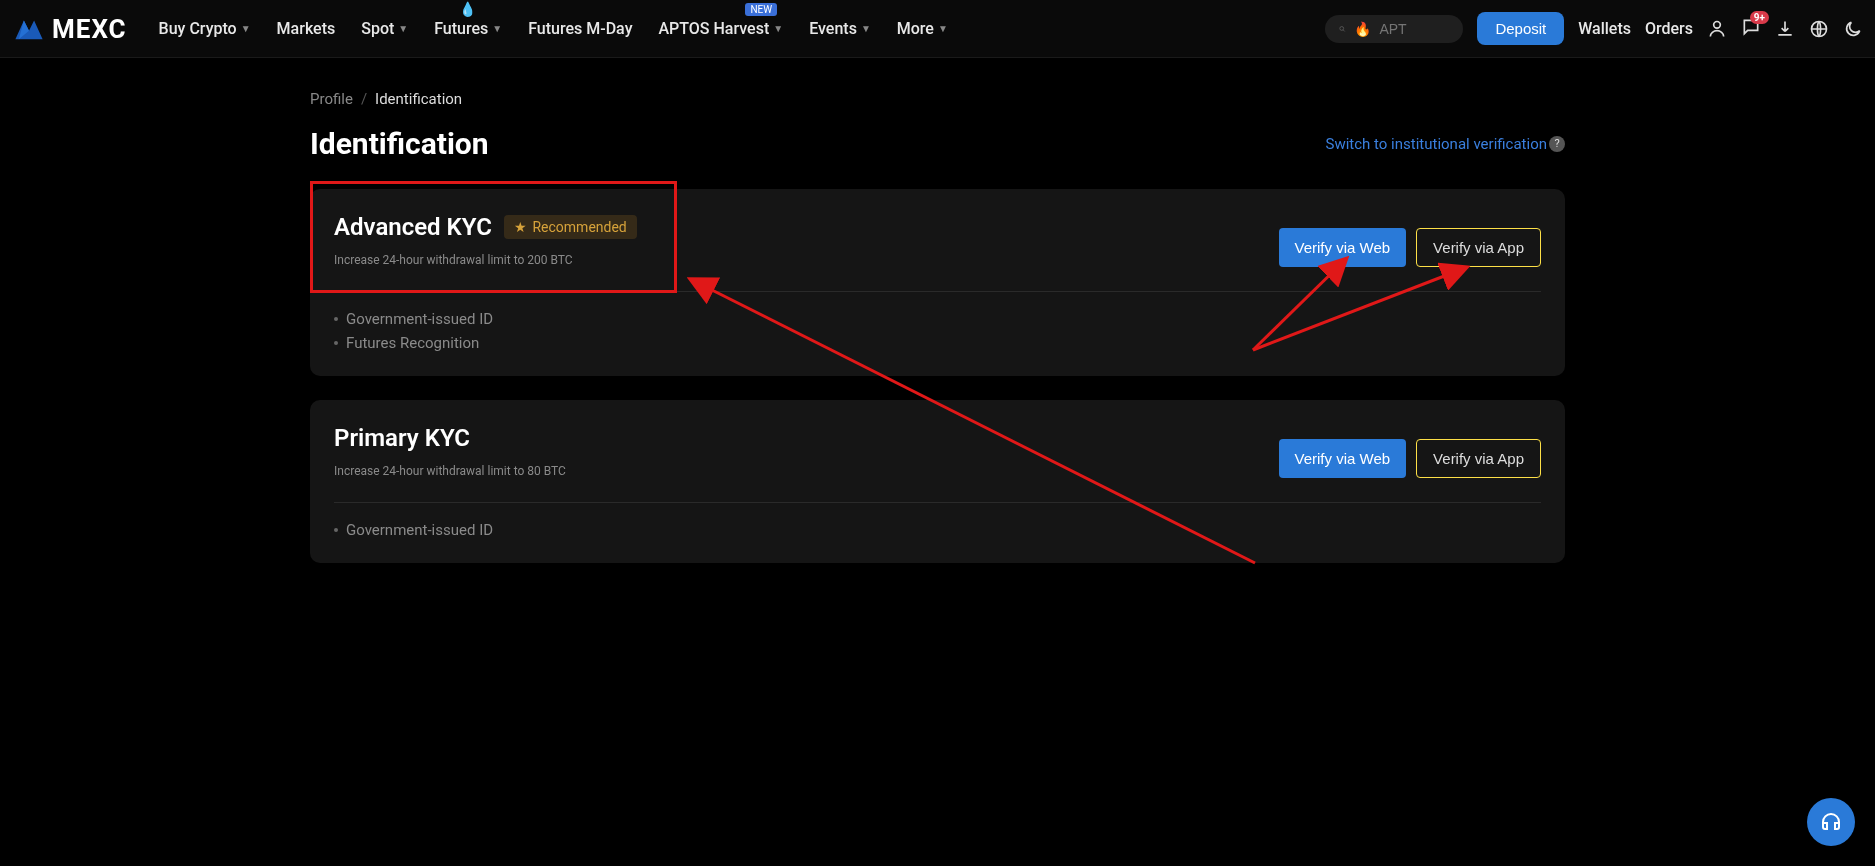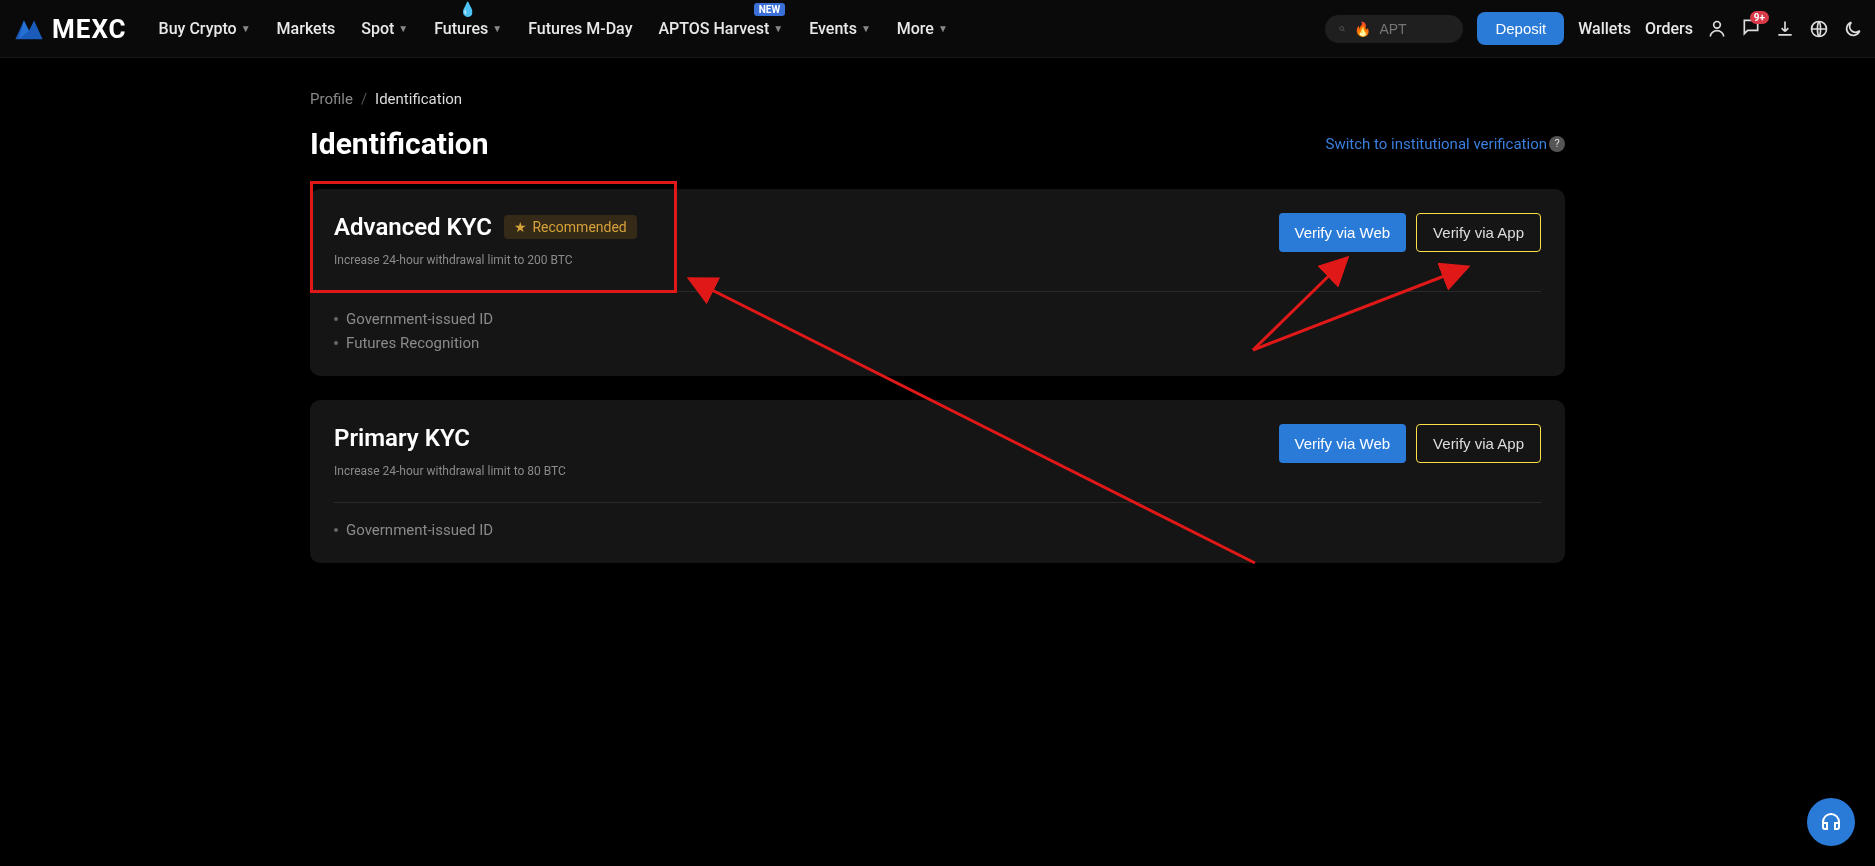--- a/index.html
+++ b/index.html
@@ -6,21 +6,21 @@
   body { background: #000; color: #fff; font-family: -apple-system, BlinkMacSystemFont, "Segoe UI", Roboto, sans-serif; width: 1875px; height: 866px; overflow: hidden; }
   
   
   .header { display: flex; align-items: center; height: 58px; padding: 0 12px; background: #0a0a0a; border-bottom: 1px solid #1a1a1a; }
   .logo { display: flex; align-items: center; margin-right: 20px; cursor: pointer; }
   .logo-icon { width: 34px; height: 28px; }
   .logo-text { font-size: 26px; font-weight: 700; letter-spacing: 1px; margin-left: 6px; }
   .nav { display: flex; align-items: center; gap: 2px; }
   .nav-item { position: relative; padding: 8px 12px; font-size: 16px; font-weight: 500; color: #e8e8e8; cursor: pointer; display: flex; align-items: center; gap: 4px; }
   .nav-item .caret { font-size: 10px; color: #888; }
-  .nav-badge-new { position: absolute; top: -8px; right: 10px; background: #3a6fd8; color: #fff; font-size: 10px; font-weight: 700; padding: 1px 5px; border-radius: 3px; }
+  .nav-badge-new { position: absolute; top: -8px; right: 18px; background: #3a6fd8; color: #fff; font-size: 10px; font-weight: 400; padding: 1px 5px; border-radius: 3px; }
   .nav-badge-fire { position: absolute; top: -10px; left: 50%; transform: translateX(-50%); font-size: 14px; }
   .header-right { display: flex; align-items: center; margin-left: auto; gap: 14px; }
   .search-box { display: flex; align-items: center; background: #1f1f1f; border-radius: 20px; padding: 6px 14px; width: 138px; gap: 8px; }
   .search-box input { background: transparent; border: none; outline: none; color: #ccc; font-size: 14px; width: 70px; }
   .search-icon-sm { width: 16px; height: 16px; color: #777; }
   .fire-sm { font-size: 14px; }
   .deposit-btn { background: #2a7ad8; color: #fff; border: none; padding: 8px 18px; font-size: 15px; border-radius: 8px; cursor: pointer; font-weight: 500; }
   .header-link { color: #e8e8e8; font-size: 16px; font-weight: 500; cursor: pointer; }
   .header-icon { width: 20px; height: 20px; color: #ddd; cursor: pointer; }
   .notif-wrap { position: relative; }
@@ -32,21 +32,21 @@
   .breadcrumb-link { color: #888; cursor: pointer; }
   .breadcrumb-sep { color: #555; }
   .breadcrumb-current { color: #ddd; }
   .title-row { display: flex; align-items: center; justify-content: space-between; margin-bottom: 28px; }
   .page-title { font-size: 30px; font-weight: 700; }
   .switch-link { color: #3a7fde; font-size: 15px; cursor: pointer; display: flex; align-items: center; gap: 2px; }
   .help-circle { width: 16px; height: 16px; background: #555; border-radius: 50%; display: inline-flex; align-items: center; justify-content: center; font-size: 11px; color: #ddd; }
   
   
   .card { background: #151515; border-radius: 10px; padding: 24px; margin-bottom: 24px; }
-  .card-header { display: flex; align-items: flex-start; justify-content: space-between; }
+  .card-header { display: flex; align-items: flex-end; justify-content: space-between; }
   .card-left { display: flex; flex-direction: column; gap: 12px; }
   .card-title-row { display: flex; align-items: center; gap: 12px; }
   .highlight-box { position: relative; }
   .card-title { font-size: 24px; font-weight: 600; }
   .reco-badge { background: rgba(200,140,40,0.18); color: #d6a23a; font-size: 14px; padding: 4px 10px; border-radius: 4px; display: inline-flex; align-items: center; gap: 6px; }
   .card-subtitle { font-size: 12px; color: #8a8a8a; }
   .card-actions { display: flex; gap: 10px; }
   .btn-primary { background: #2a7ad8; color: #fff; border: none; padding: 10px 16px; font-size: 15px; border-radius: 4px; cursor: pointer; }
   .btn-secondary { background: transparent; color: #ddd; border: 1px solid #fde047; padding: 10px 16px; font-size: 15px; border-radius: 4px; cursor: pointer; }
   .divider { height: 1px; background: #2a2a2a; margin: 24px 0 18px; }

